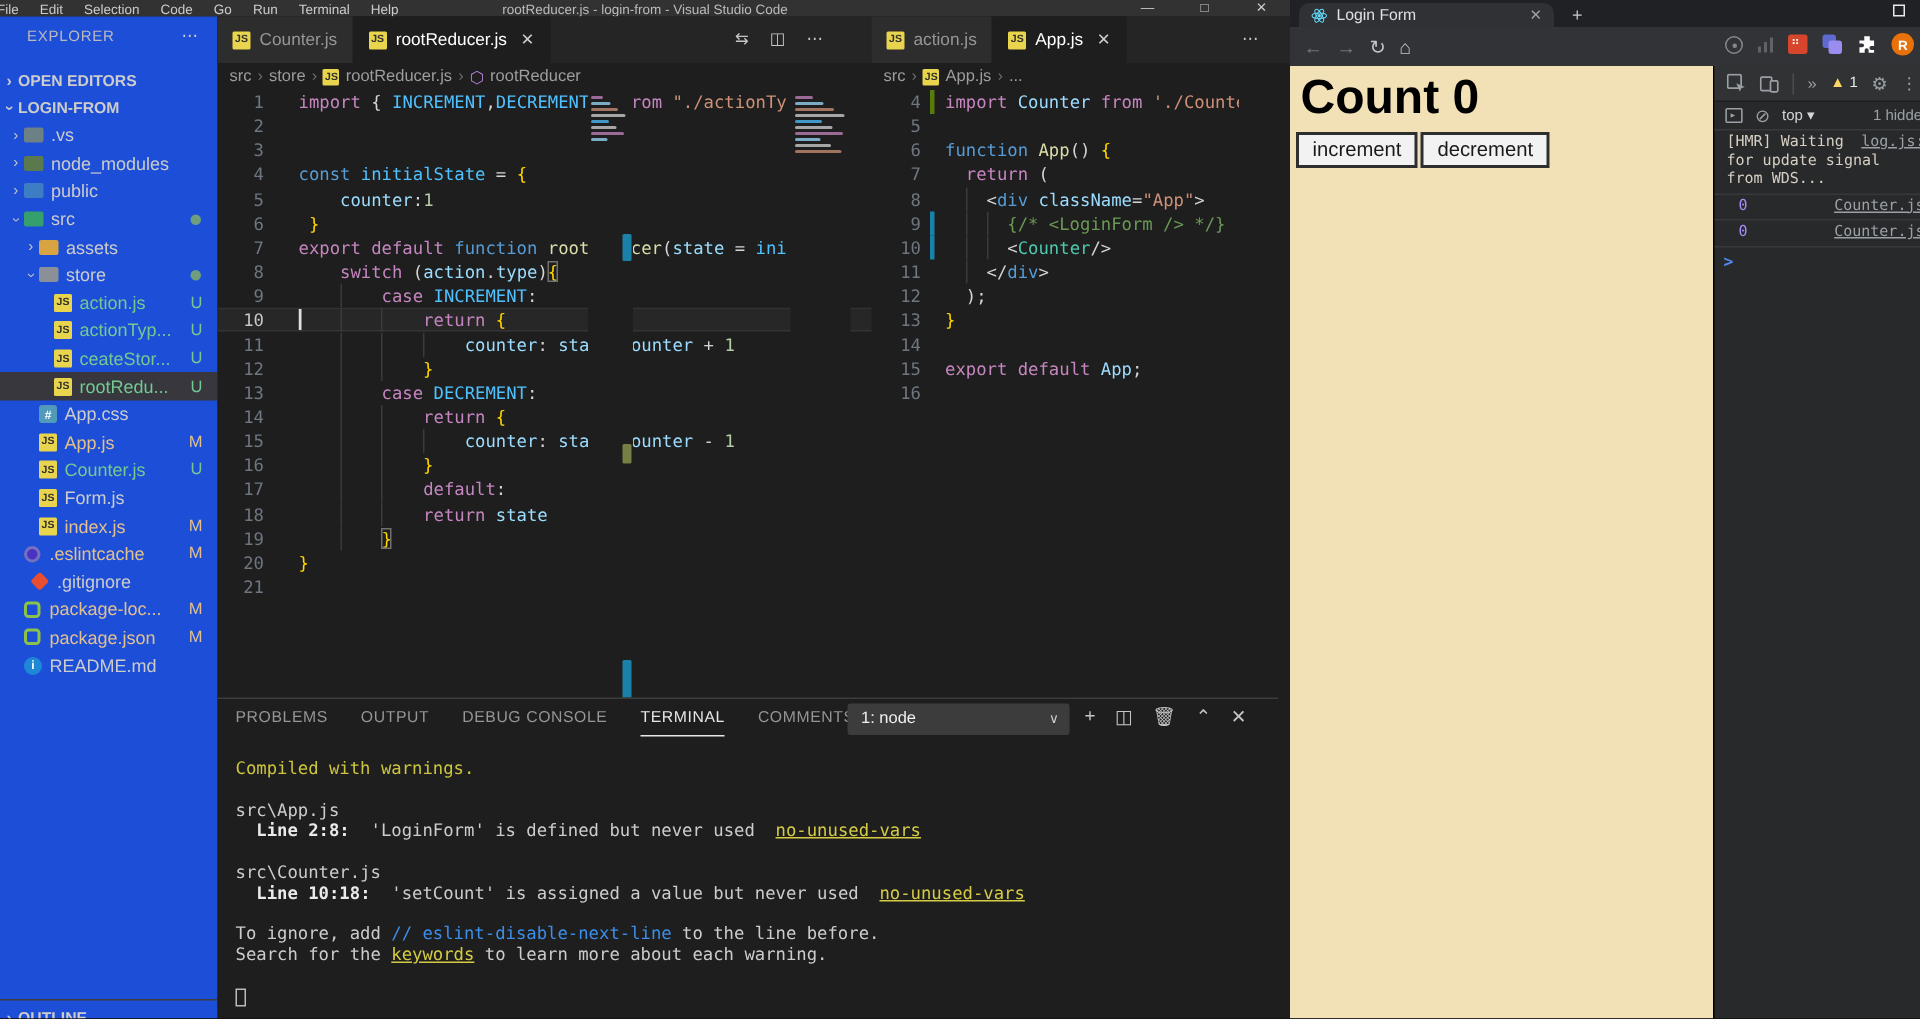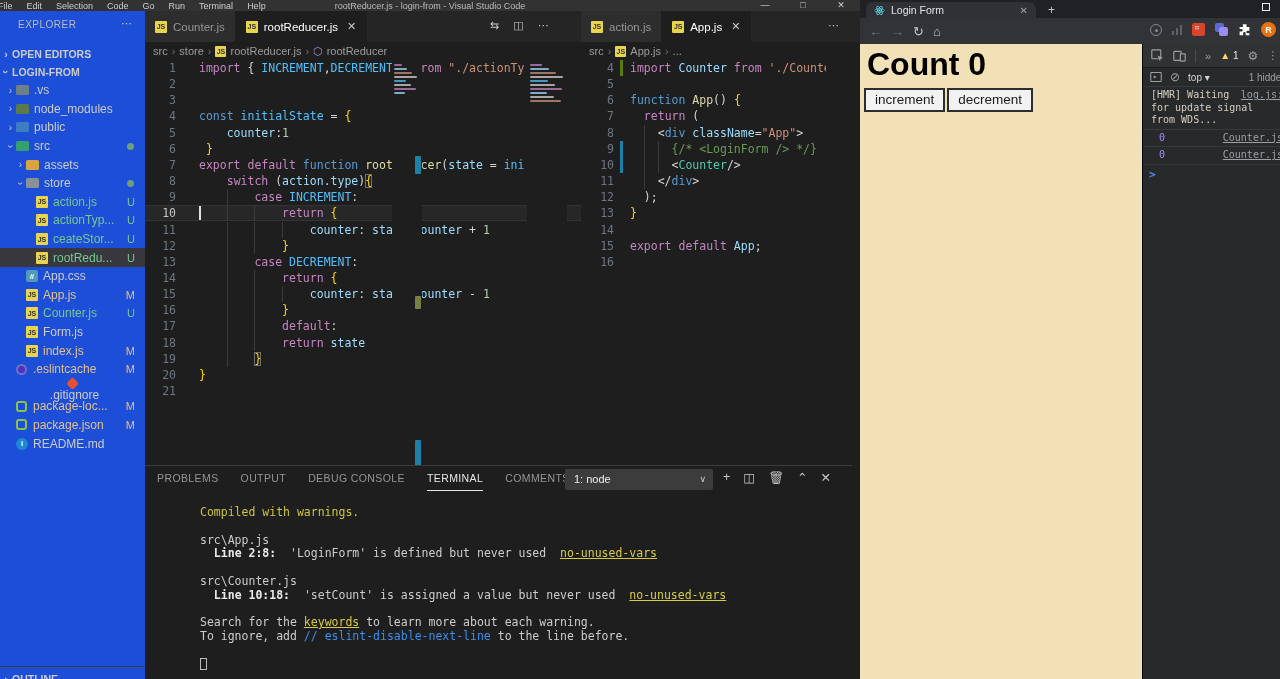--- a/index.html
+++ b/index.html
@@ -92,21 +92,21 @@
   
   .panel { position:absolute; left:145px; top:465px; width:707px; height:214px; background:#1e1e1e; border-top:1px solid #3c3c3c; }
   .panel-tabs { position:absolute; left:12px; top:6px; display:flex; gap:22px; font-size:10.5px; letter-spacing:.4px; color:#969696; }
   .panel-tab { padding-bottom:6px; }
   .panel-tab.active { color:#e7e7e7; border-bottom:1px solid #e7e7e7; }
   .shell-select { position:absolute; left:420px; top:3px; width:148px; height:21px; background:#3c3c3c; border-radius:2px;
                   color:#f0f0f0; font-size:11px; line-height:21px; padding-left:9px; }
   .shell-chev { position:absolute; right:7px; top:0; color:#cccccc; font-size:9px; }
   .panel-actions { position:absolute; left:578px; top:4px; display:flex; gap:13px; color:#c5c5c5; font-size:12.5px; }
   .term { position:absolute; left:12px; top:40px; font-family:"DejaVu Sans Mono", monospace; font-size:11.5px; }
-  .term-line { height:13.8px; line-height:13.8px; white-space:pre;margin-left:43px; }
+  .term-line { height:13.8px; line-height:13.8px; white-space:pre; }
   .t-warn{color:#cdc53e} .t-plain{color:#cccccc} .t-bold{color:#eaeaea; font-weight:bold}
   .t-link{color:#d5cc44; text-decoration:underline} .t-blue{color:#3b8eea}
   .t-cursor{display:inline-block; width:7px; height:12px; border:1px solid #bbbbbb; vertical-align:middle;}
 
   
   .browser { position:absolute; left:860px; top:0; width:420px; height:663px; background:#202124; }
   .b-tabbar { position:absolute; left:0; top:0; width:420px; height:18px; background:#202124; }
   .b-tab { position:absolute; left:6px; top:2px; width:170px; height:16px; background:#303134; border-radius:7px 7px 0 0;
            display:flex; align-items:center; padding:0 8px; color:#dfe1e5; font-size:10.5px; }
   .react-icon { width:11px; height:11px; margin-right:6px; flex:none; }
@@ -270,21 +270,21 @@
           <div class="tree-row" style="padding-left: 26px;">
             <span class="js-badge">JS</span>
             <span class="lbl-mod">index.js</span>
             <span class="tree-badge badge-M">M</span>
           </div>
           <div class="tree-row" style="padding-left: 16px;">
             <span class="eslint-badge"></span>
             <span class="lbl-mod">.eslintcache</span>
             <span class="tree-badge badge-M">M</span>
           </div>
-          <div class="tree-row" style="padding-left: 4px; flex-direction: column;">
+          <div class="tree-row" style="padding-left: 20px;">
             <span class="git-badge"></span>
             <span class="lbl-plain">.gitignore</span>
           </div>
           <div class="tree-row" style="padding-left: 16px;">
             <span class="npm-badge"></span>
             <span class="lbl-mod">package-loc...</span>
             <span class="tree-badge badge-M">M</span>
           </div>
           <div class="tree-row" style="padding-left: 16px;">
             <span class="npm-badge"></span>
@@ -438,22 +438,22 @@
       </div>
       <div class="term" id="term">
           <div class="term-line"><span class="t-warn">Compiled with warnings.</span></div>
           <div class="term-line">&nbsp;</div>
           <div class="term-line"><span class="t-plain">src\App.js</span></div>
           <div class="term-line"><span class="t-plain">  </span><span class="t-bold">Line 2:8:</span><span class="t-plain">  'LoginForm' is defined but never used  </span><span class="t-link">no-unused-vars</span></div>
           <div class="term-line">&nbsp;</div>
           <div class="term-line"><span class="t-plain">src\Counter.js</span></div>
           <div class="term-line"><span class="t-plain">  </span><span class="t-bold">Line 10:18:</span><span class="t-plain">  'setCount' is assigned a value but never used  </span><span class="t-link">no-unused-vars</span></div>
           <div class="term-line">&nbsp;</div>
+          <div class="term-line"><span class="t-plain">To ignore, add </span><span class="t-blue">// eslint-disable-next-line</span><span class="t-plain"> to the line before.</span></div>
           <div class="term-line"><span class="t-plain">Search for the </span><span class="t-link">keywords</span><span class="t-plain"> to learn more about each warning.</span></div>
-          <div class="term-line"><span class="t-plain">To ignore, add </span><span class="t-blue">// eslint-disable-next-line</span><span class="t-plain"> to the line before.</span></div>
           <div class="term-line">&nbsp;</div>
           <div class="term-line"><span class="t-cursor"></span></div>
         </div>
     </div>
   </div>
 
   <div class="browser">
     <div class="b-tabbar">
       <div class="b-tab">
         <svg class="react-icon" viewBox="0 0 16 16">

